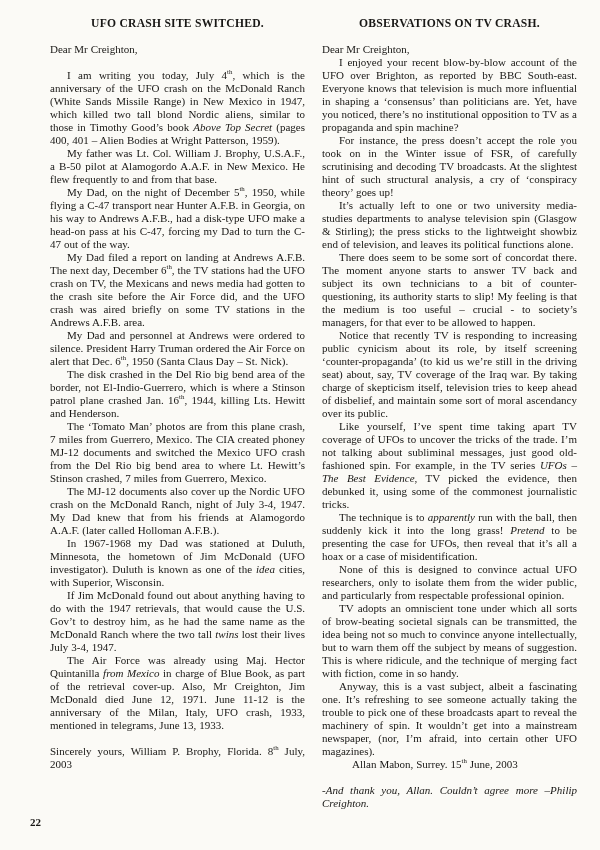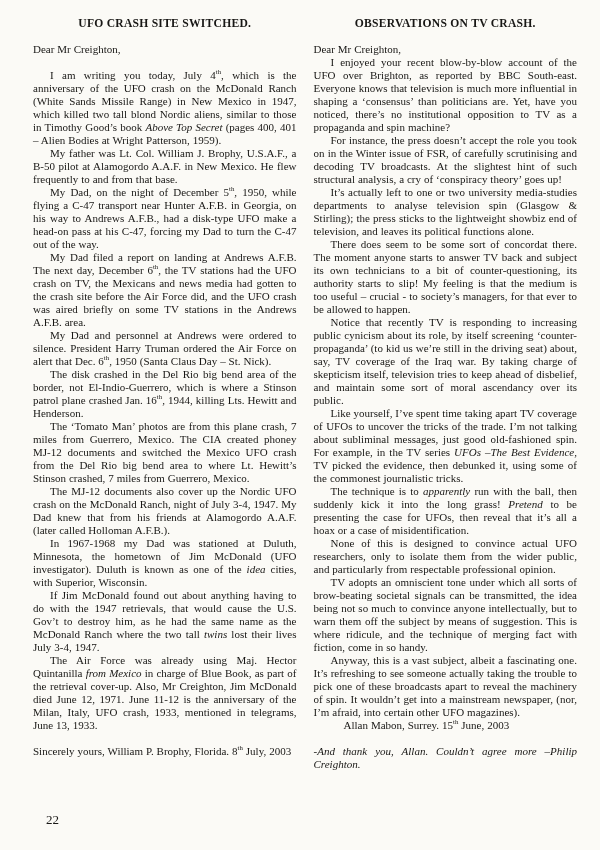--- a/index.html
+++ b/index.html
@@ -7,21 +7,21 @@
   body {
     background: #fbfaf6;
     font-family: "Liberation Serif", serif;
     color: #181715;
     position: relative;
     overflow: hidden;
   }
   .page {
     display: flex;
     gap: 17px;
-    padding: 17px 23px 0 33px;
+    padding: 17px 23px 0 50px;
   }
   .col { flex: 1; min-width: 0; }
   .letter-title {
     font-weight: bold;
     text-align: center;
     font-size: 11.6px;
     letter-spacing: 0.25px;
     margin-bottom: 13px;
     white-space: nowrap;
   }
@@ -33,23 +33,24 @@
   }
   .para.indent { text-indent: 17px; }
   .para.plain  { text-indent: 0; }
   .para.deep   { text-indent: 30px; text-align: left; }
   .para.gap    { margin-top: 13px; }
   .para.note   { font-style: italic; text-align: justify; }
   sup { font-size: 0.62em; vertical-align: super; line-height: 0; }
   em  { font-style: italic; }
   .page-number {
     position: absolute;
-    left: 46px;
+    left: 30px;
     bottom: 22px;
-    font-size: 13px;
+    font-size: 11px;
+    font-weight: bold;
   }
 </style>
 </head>
 <body>
 
 <div class="page">
   <div class="col">
     <div class="letter-title">UFO CRASH SITE SWITCHED.</div>
     <div>
         <p class="para plain">Dear Mr Creighton,</p>

